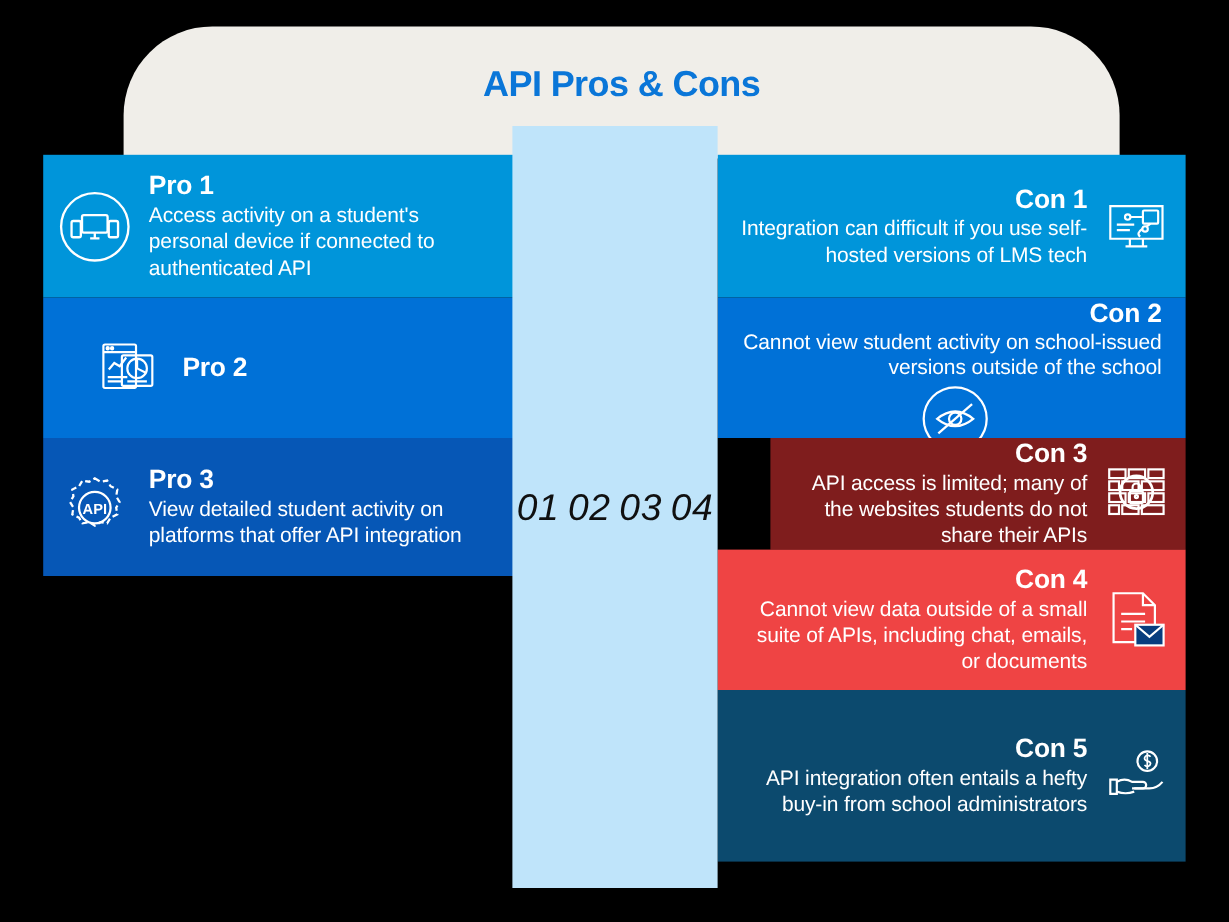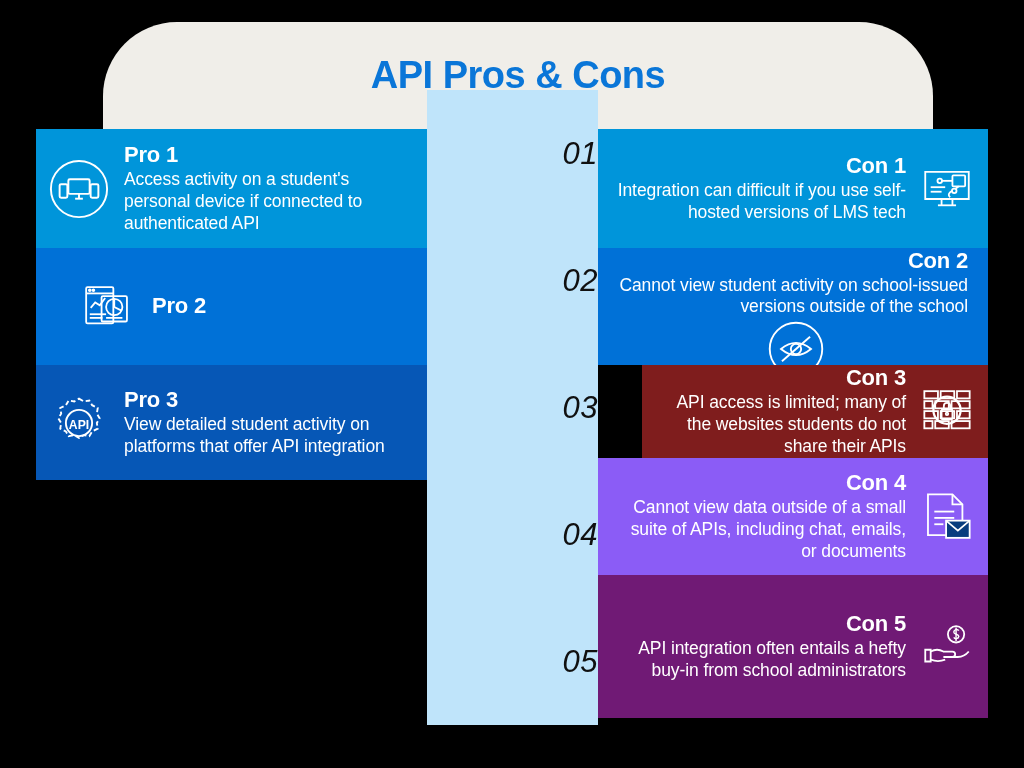--- a/index.html
+++ b/index.html
@@ -30,39 +30,37 @@
     border-bottom-right-radius: 0;
     z-index: 1;
   }
   #page-title {
     position: absolute;
     left: 0;
     top: 0;
     width: 830px;
     text-align: center;
     padding-top: 32px;
-    font-size: 38px;
+    font-size: 30px;
     font-weight: bold;
     letter-spacing: -0.5px;
     color: #0A76D8;
     font-family: "Liberation Sans", sans-serif;
   }
 
   
   #center-strip {
     position: absolute;
     left: 427px;
-    top: 90px;
+    top: 105px;
     width: 171px;
     height: 635px;
     background: #BFE4FA;
     z-index: 3;
     display: flex;
-    flex-direction: column;
-    align-items: flex-end;
   }
   .num-cell {
     flex: 1 1 0;
     display: flex;
     align-items: center;
     justify-content: center;
     font-size: 31px;
     font-style: italic;
     font-weight: normal;
     color: #101010;
@@ -135,22 +133,22 @@
     display: flex;
     align-items: center;
     box-sizing: border-box;
     padding-left: 16px;
     padding-right: 10px;
     color: #ffffff;
   }
   .con-row.c1 { height: 119px; background: #0095DA; }
   .con-row.c2 { height: 117px; background: #0071D7; flex-direction: column; }
   .con-row.c3 { height: 93px; background: #7f1d1d; margin-left: 44px; }
-  .con-row.c4 { height: 117px; background: #8b5cf6; }
-  .con-row.c5 { height: 143px; background: #701a75; }
+  .con-row.c4 { height: 117px; background: #ef4444; }
+  .con-row.c5 { height: 143px; background: #0c4a6e; }
 
   .con-text {
     flex: 1 1 auto;
     text-align: right;
     padding-right: 10px;
   }
   .con-title {
     font-size: 22px;
     font-weight: bold;
     line-height: 1.16;
@@ -235,21 +233,20 @@
     </div>
   </div>
 
 </div>
 
 <div id="center-strip">
   <div class="num-cell">01</div>
   <div class="num-cell">02</div>
   <div class="num-cell">03</div>
   <div class="num-cell">04</div>
-  <div class="num-cell">05</div>
 </div>
 
 <div id="cons-column">
 
   <div class="con-row c1">
     <div class="con-text">
       <div class="con-title">Con 1</div>
       <div class="con-body">Integration can difficult if you use self-hosted versions of LMS tech</div>
     </div>
     <div class="con-icon">

